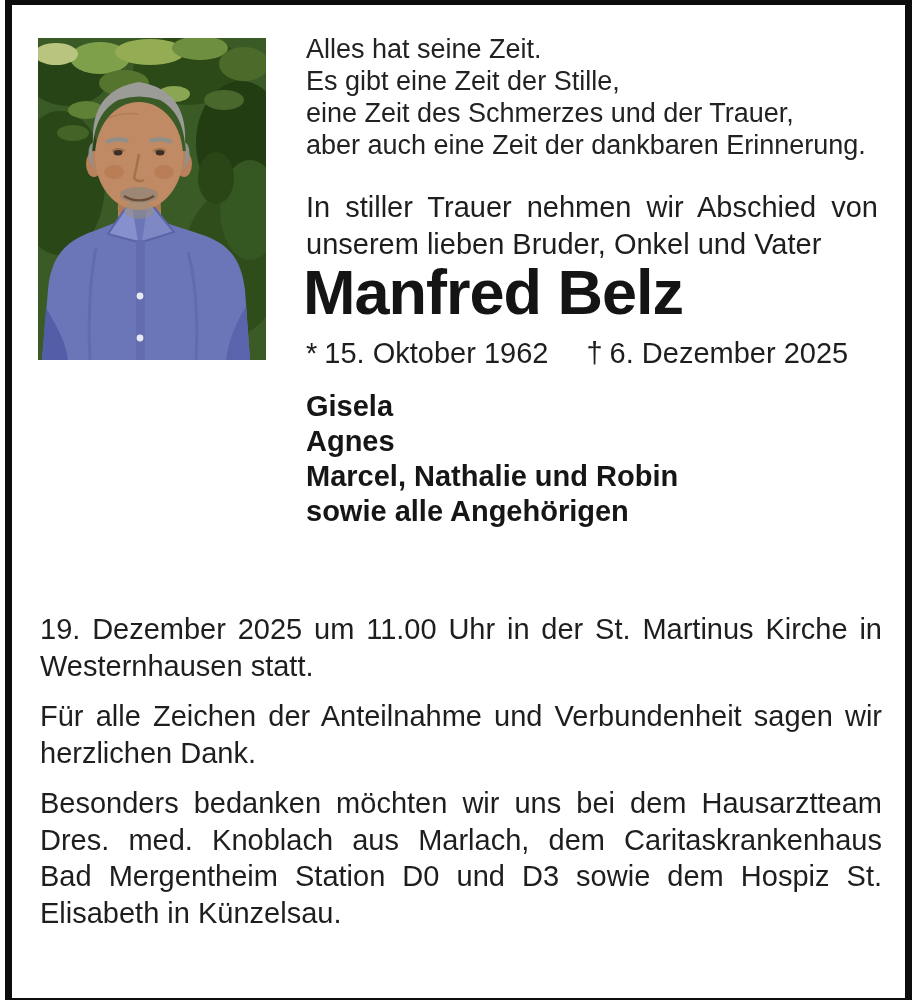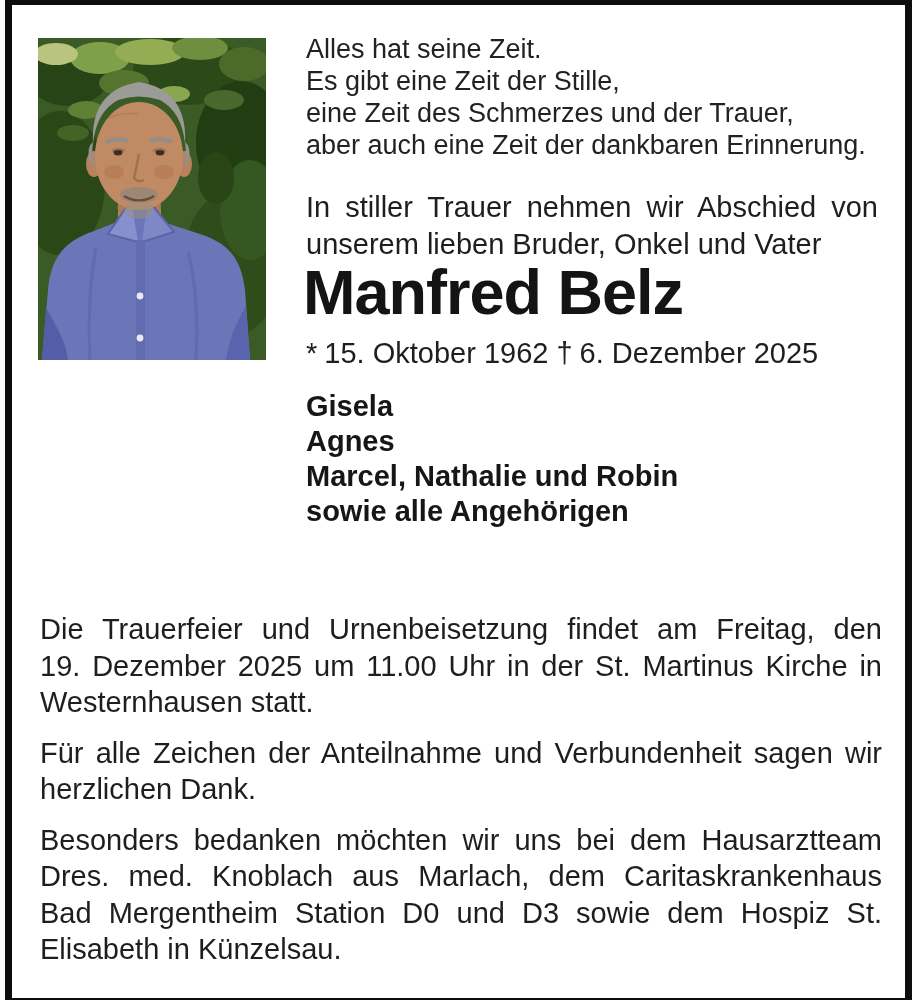--- a/index.html
+++ b/index.html
@@ -29,21 +29,21 @@
   .name{
     position:absolute;left:303px;top:254px;width:600px;
     font-size:63px;line-height:76px;font-weight:700;letter-spacing:-1px;
     color:#141414;margin:0;
   }
   .dates{
     position:absolute;left:306px;top:336px;width:590px;
     font-size:29px;line-height:34px;color:#1e1e1e;white-space:nowrap;
   }
   .dates .sym{margin-right:7px;}
-  .dates .death{}
+  .dates .death{margin-left:30px;}
   .mourners{
     position:absolute;left:306px;top:389px;width:590px;
     font-size:29px;line-height:35px;font-weight:700;color:#161616;
   }
   .body-text{
     position:absolute;left:40px;top:611px;width:842px;
     font-size:29px;line-height:36.5px;color:#1e1e1e;
   }
   .body-text .para{margin:0 0 14px 0;}
   .poem div,.intro div,.mourners div,.para div{white-space:normal;}
@@ -142,21 +142,20 @@
 
 <div class="mourners">
   <div>Gisela</div>
   <div>Agnes</div>
   <div>Marcel, Nathalie und Robin</div>
   <div>sowie alle Angehörigen</div>
 </div>
 
 <div class="body-text">
   <div class="para">
-    <div class="jl">Die Trauerfeier und Urnenbeisetzung findet am Freitag, den</div>
     <div class="jl">19. Dezember 2025 um 11.00 Uhr in der St. Martinus Kirche in</div>
     <div>Westernhausen statt.</div>
   </div>
   <div class="para">
     <div class="jl">Für alle Zeichen der Anteilnahme und Verbundenheit sagen wir</div>
     <div>herzlichen Dank.</div>
   </div>
   <div class="para">
     <div class="jl">Besonders bedanken möchten wir uns bei dem Hausarztteam</div>
     <div class="jl">Dres. med. Knoblach aus Marlach, dem Caritaskrankenhaus</div>

